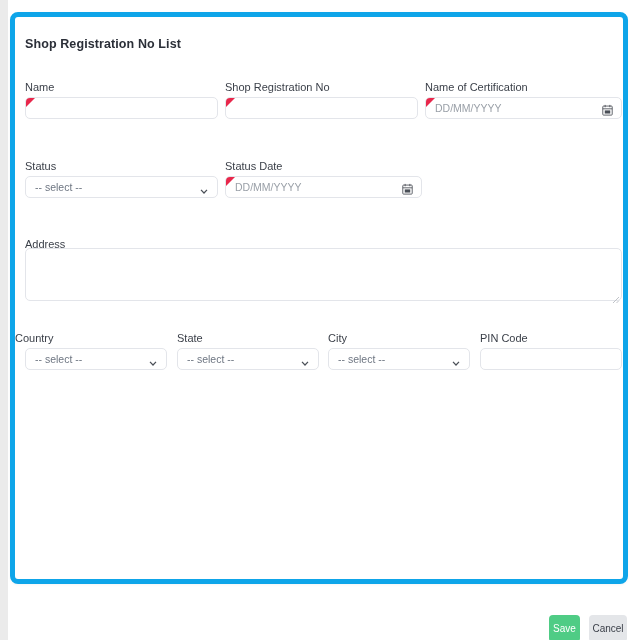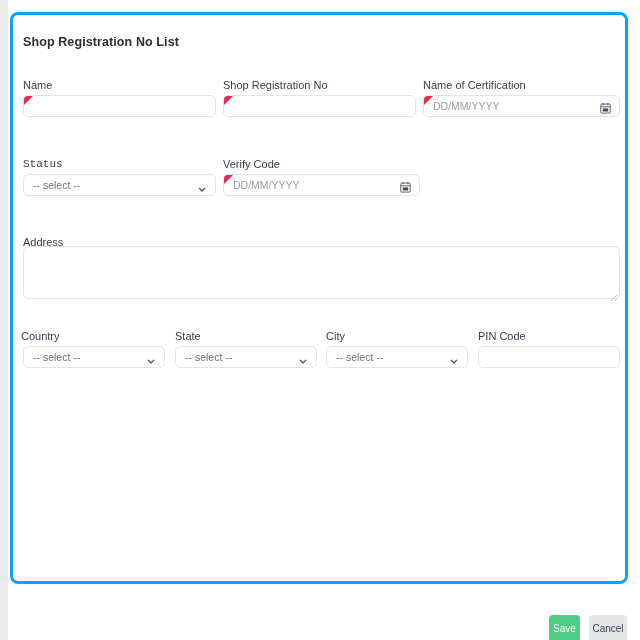--- a/index.html
+++ b/index.html
@@ -20,21 +20,21 @@
     position: absolute;
     left: 0; top: 0;
     width: 8px; height: 640px;
     background: #ebebeb;
   }
   .card {
     position: absolute;
     left: 10px; top: 12px;
     width: 618px; height: 572px;
     background: #ffffff;
-    border: 3px solid #0ea5e9;
+    border: 5px solid #0ea5e9;
     border-radius: 8px;
     box-shadow: 0 1px 3px rgba(0,0,0,0.045);
   }
   .card-title {
     position: absolute;
     left: 10px; top: 20px;
     font-size: 12.5px;
     font-weight: bold;
     color: #2b2f38;
     letter-spacing: 0.1px;
@@ -163,31 +163,31 @@
         <svg viewBox="0 0 14 15" width="11" height="12" fill="none" stroke="#4a4f57" stroke-width="1.1">
           <rect x="1" y="2.5" width="12" height="11.5" rx="1"></rect>
           <line x1="1" y1="6" x2="13" y2="6"></line>
           <line x1="4" y1="1" x2="4" y2="4"></line>
           <line x1="10" y1="1" x2="10" y2="4"></line>
           <rect x="3.5" y="8" width="7" height="4" fill="#4a4f57" stroke="none"></rect>
         </svg>
       </span>
     </div>
 
-    <div class="field-label" style="left:10px; top:143px;font-family:Liberation Mono, monospace;">Status</div>
+    <div class="field-label" style="left:10px; top:143px;">Status</div>
     <div class="ctrl txt" style="left:10px; top:159px; width:193px;">
       <span class="sel-val">-- select --</span>
       <span class="chevron">
         <svg viewBox="0 0 10 10" width="10" height="10" fill="none" stroke="#4a4f57" stroke-width="1.2">
           <polyline points="2,3.8 5,7 8,3.8"></polyline>
         </svg>
       </span>
     </div>
 
-    <div class="field-label" style="left:210px; top:143px;">Verify Code</div>
+    <div class="field-label" style="left:210px; top:143px;">Status Date</div>
     <div class="ctrl txt" style="left:210px; top:159px; width:197px;">
       <div class="req-mark"></div>
       <span class="ph">DD/MM/YYYY</span>
       <span class="cal-icon">
         <svg viewBox="0 0 14 15" width="11" height="12" fill="none" stroke="#4a4f57" stroke-width="1.1">
           <rect x="1" y="2.5" width="12" height="11.5" rx="1"></rect>
           <line x1="1" y1="6" x2="13" y2="6"></line>
           <line x1="4" y1="1" x2="4" y2="4"></line>
           <line x1="10" y1="1" x2="10" y2="4"></line>
           <rect x="3.5" y="8" width="7" height="4" fill="#4a4f57" stroke="none"></rect>
@@ -199,21 +199,21 @@
     <div class="textarea-box" style="left:10px; top:231px; width:597px; height:53px;">
       <span class="ph" style="top:12px; transform:none;"></span>
       <span class="resize-grip">
         <svg viewBox="0 0 9 9" width="9" height="9" stroke="#b9bcc2" stroke-width="0.9">
           <line x1="8" y1="2" x2="2" y2="8"></line>
           <line x1="8" y1="5.5" x2="5.5" y2="8"></line>
         </svg>
       </span>
     </div>
 
-    <div class="field-label" style="left:8px; top:315px;">Country</div>
+    <div class="field-label" style="left:0; top:315px;">Country</div>
     <div class="ctrl txt" style="left:10px; top:331px; width:142px;">
       <span class="sel-val">-- select --</span>
       <span class="chevron">
         <svg viewBox="0 0 10 10" width="10" height="10" fill="none" stroke="#4a4f57" stroke-width="1.2">
           <polyline points="2,3.8 5,7 8,3.8"></polyline>
         </svg>
       </span>
     </div>
 
     <div class="field-label" style="left:162px; top:315px;">State</div>

